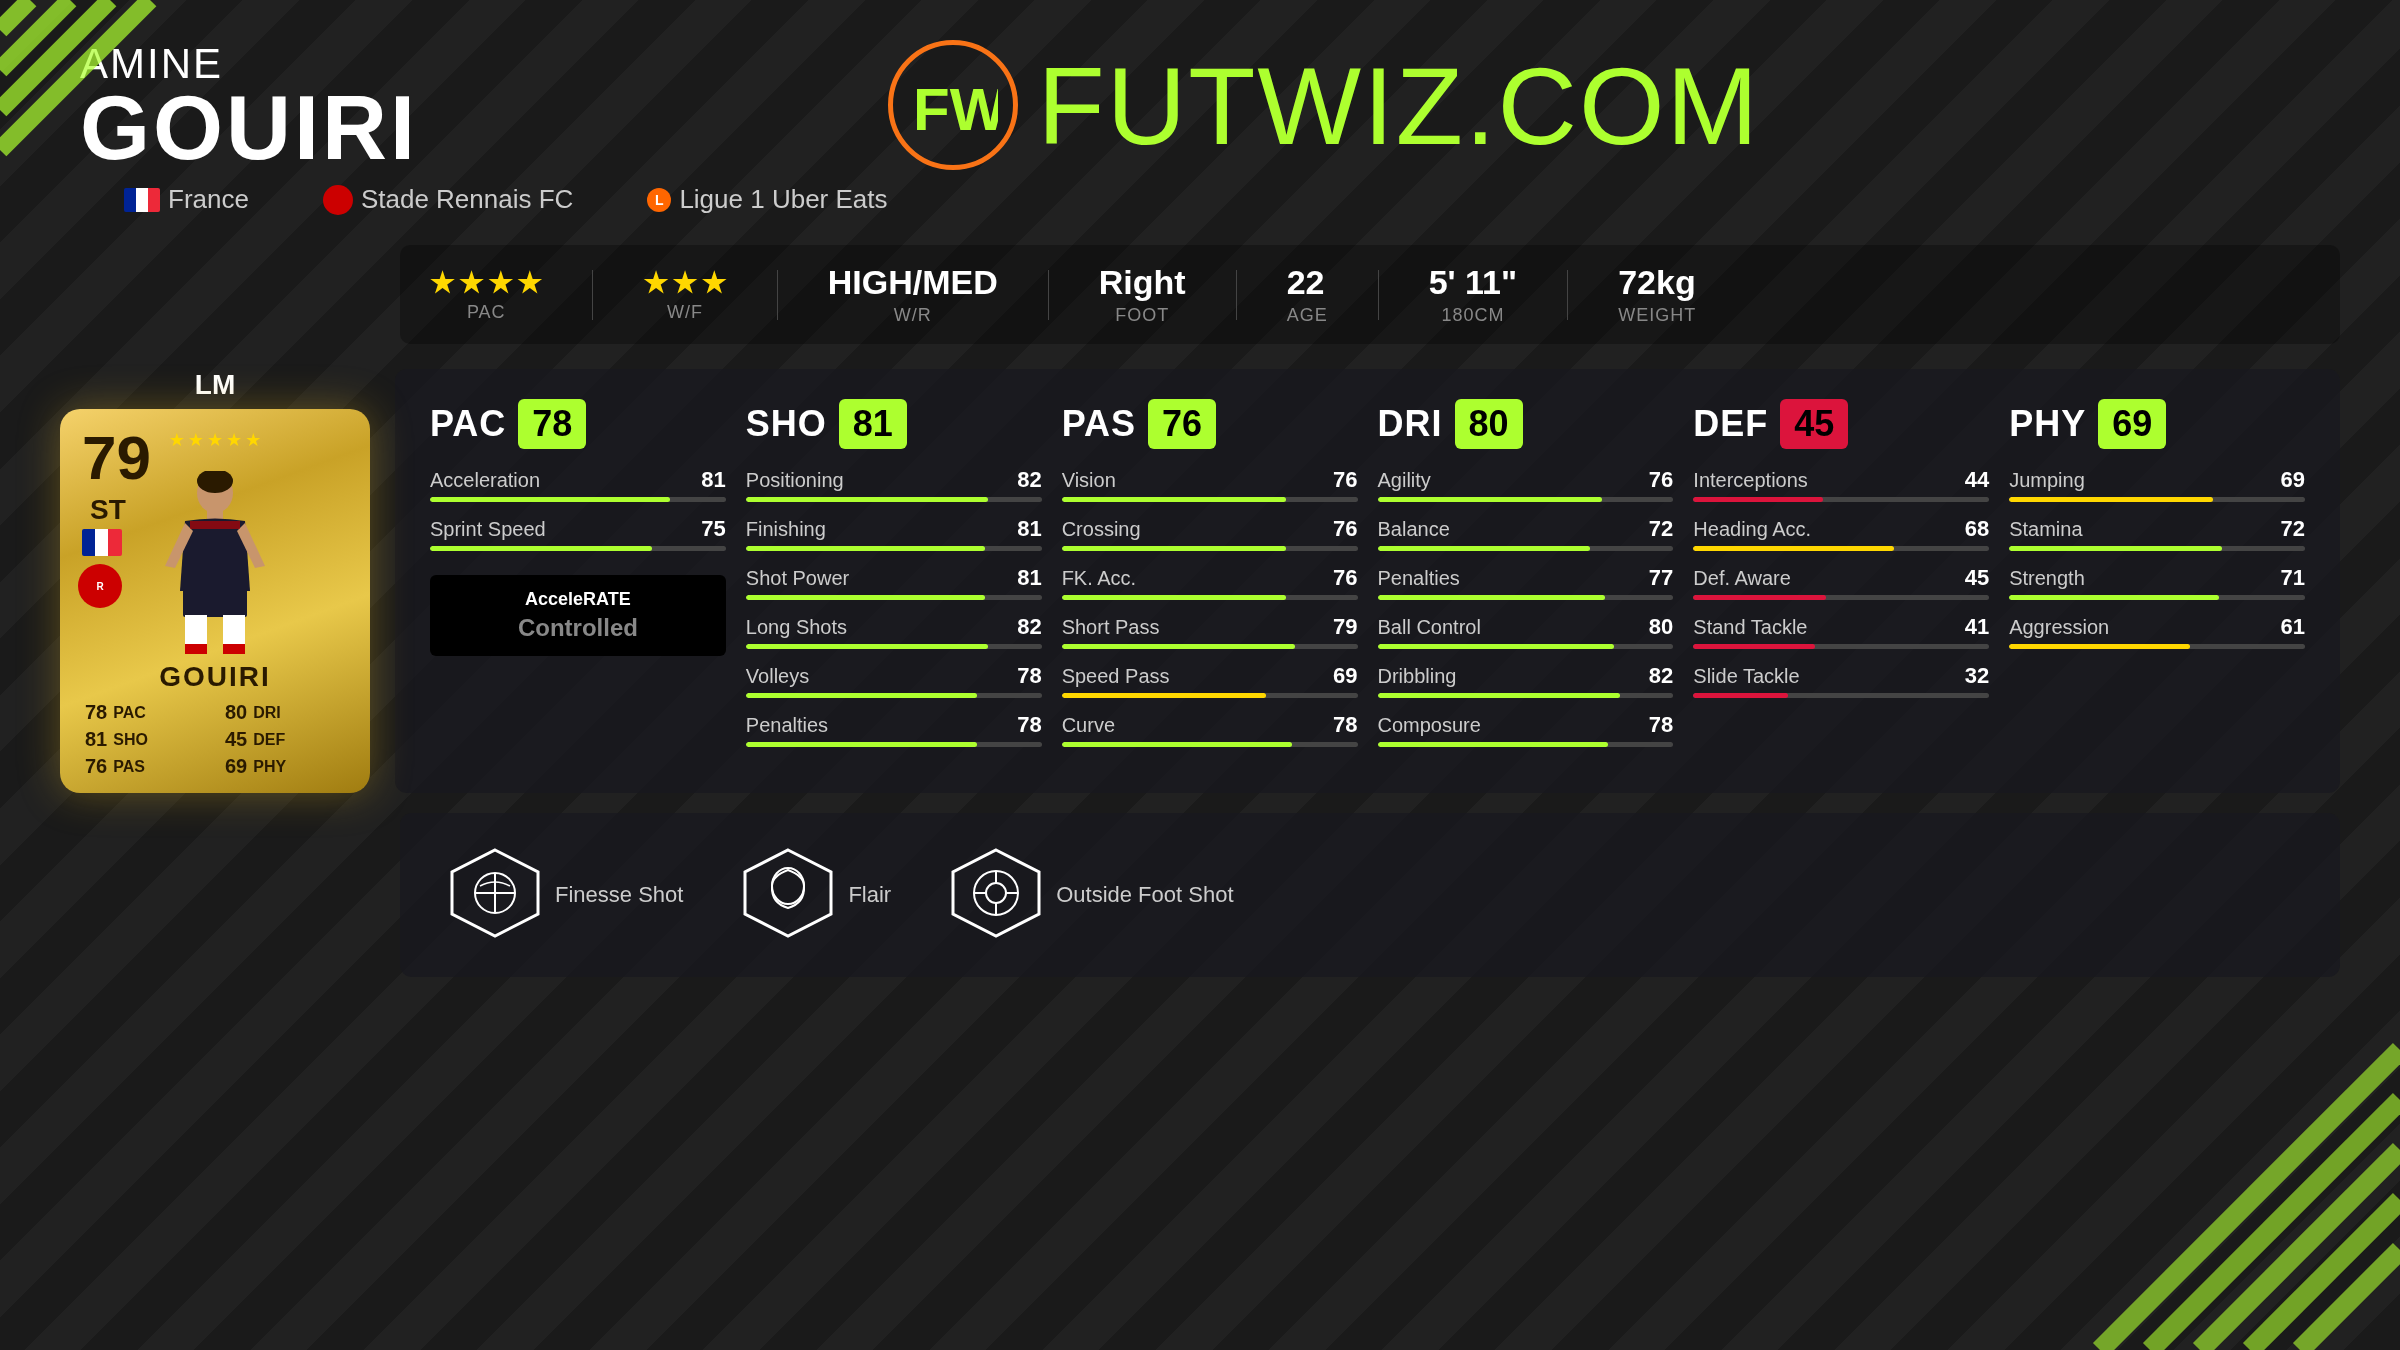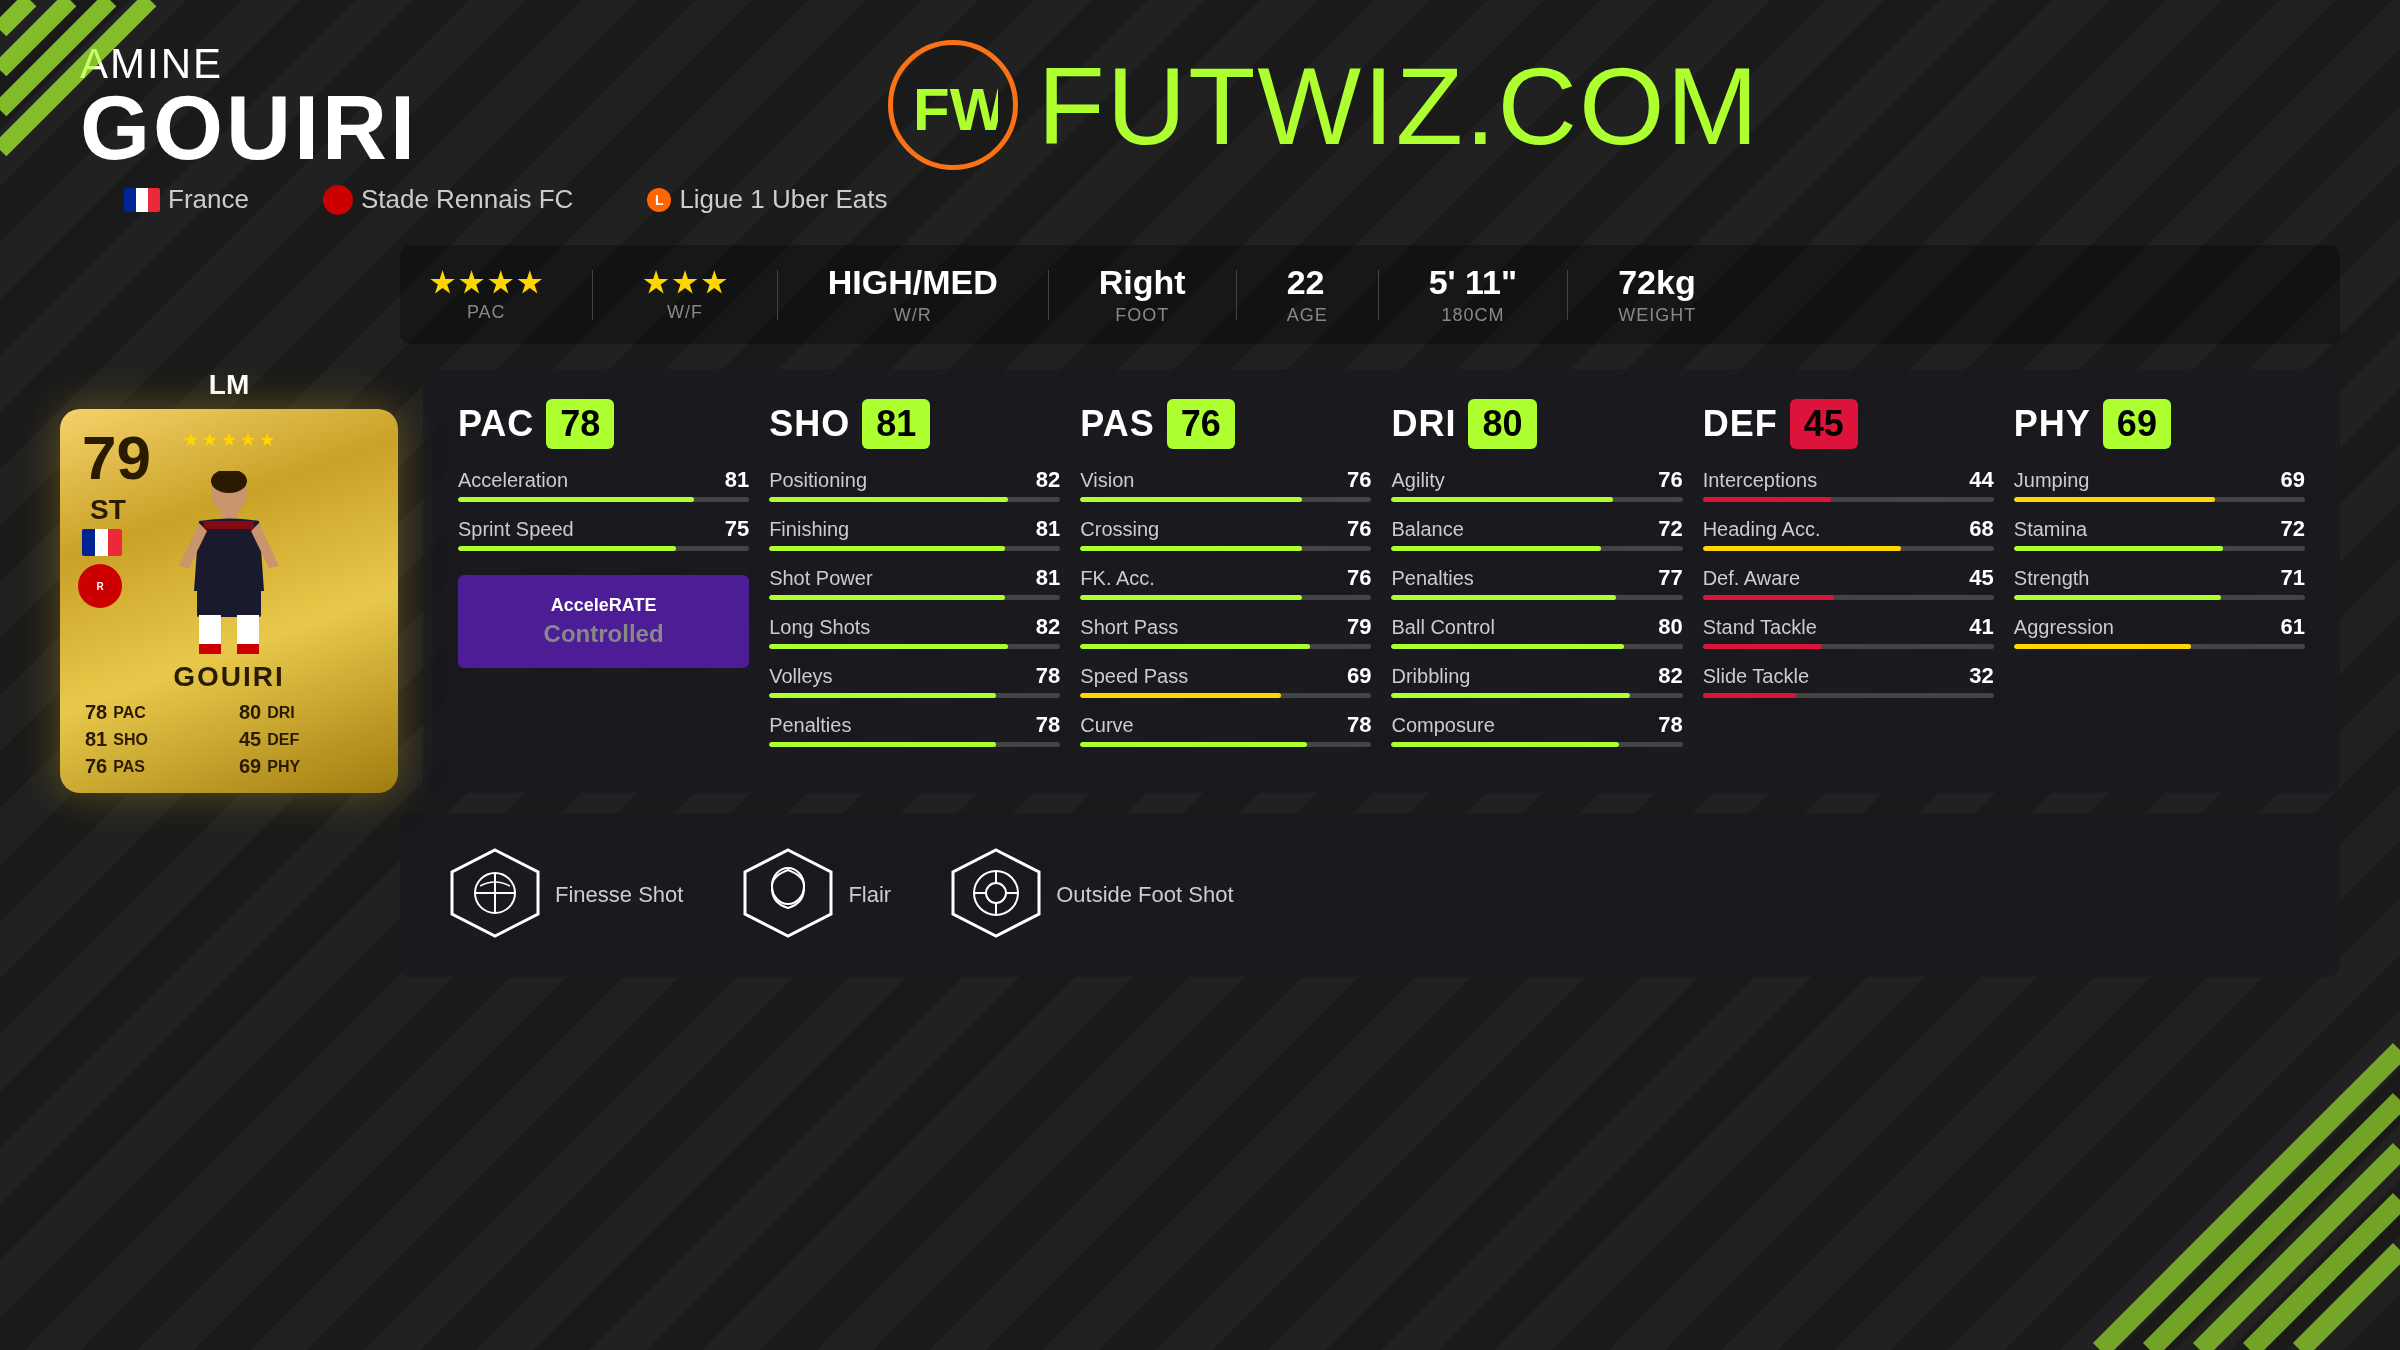--- a/index.html
+++ b/index.html
@@ -159,21 +159,21 @@
 
     
     .content-area {
       display: flex;
       gap: 25px;
     }
 
     
     .player-card-wrapper {
       flex-shrink: 0;
-      width: 338px;
+      width: 310px;
     }
 
     .player-card {
       background: linear-gradient(160deg, #f5d26b 0%, #c9a227 30%, #e8c84a 60%, #a07c10 100%);
       border-radius: 20px;
       padding: 20px 15px 15px;
       position: relative;
       box-shadow: 0 0 40px rgba(200, 160, 30, 0.4);
       min-height: 380px;
       display: flex;
@@ -347,23 +347,23 @@
       gap: 15px;
     }
 
     .trait-label {
       font-size: 22px;
       color: #ccc;
       text-align: center;
     }
 
     .accelrate-badge {
-      background: #4c1d95;
+      background: #000000;
       border-radius: 6px;
-      padding: 20px 14px;
+      padding: 14px 14px;
       font-size: 18px;
       font-weight: 700;
       color: #fff;
       text-align: center;
     }
 
     .accelrate-type {
       font-size: 24px;
       color: #888;
       margin-top: 4px;

